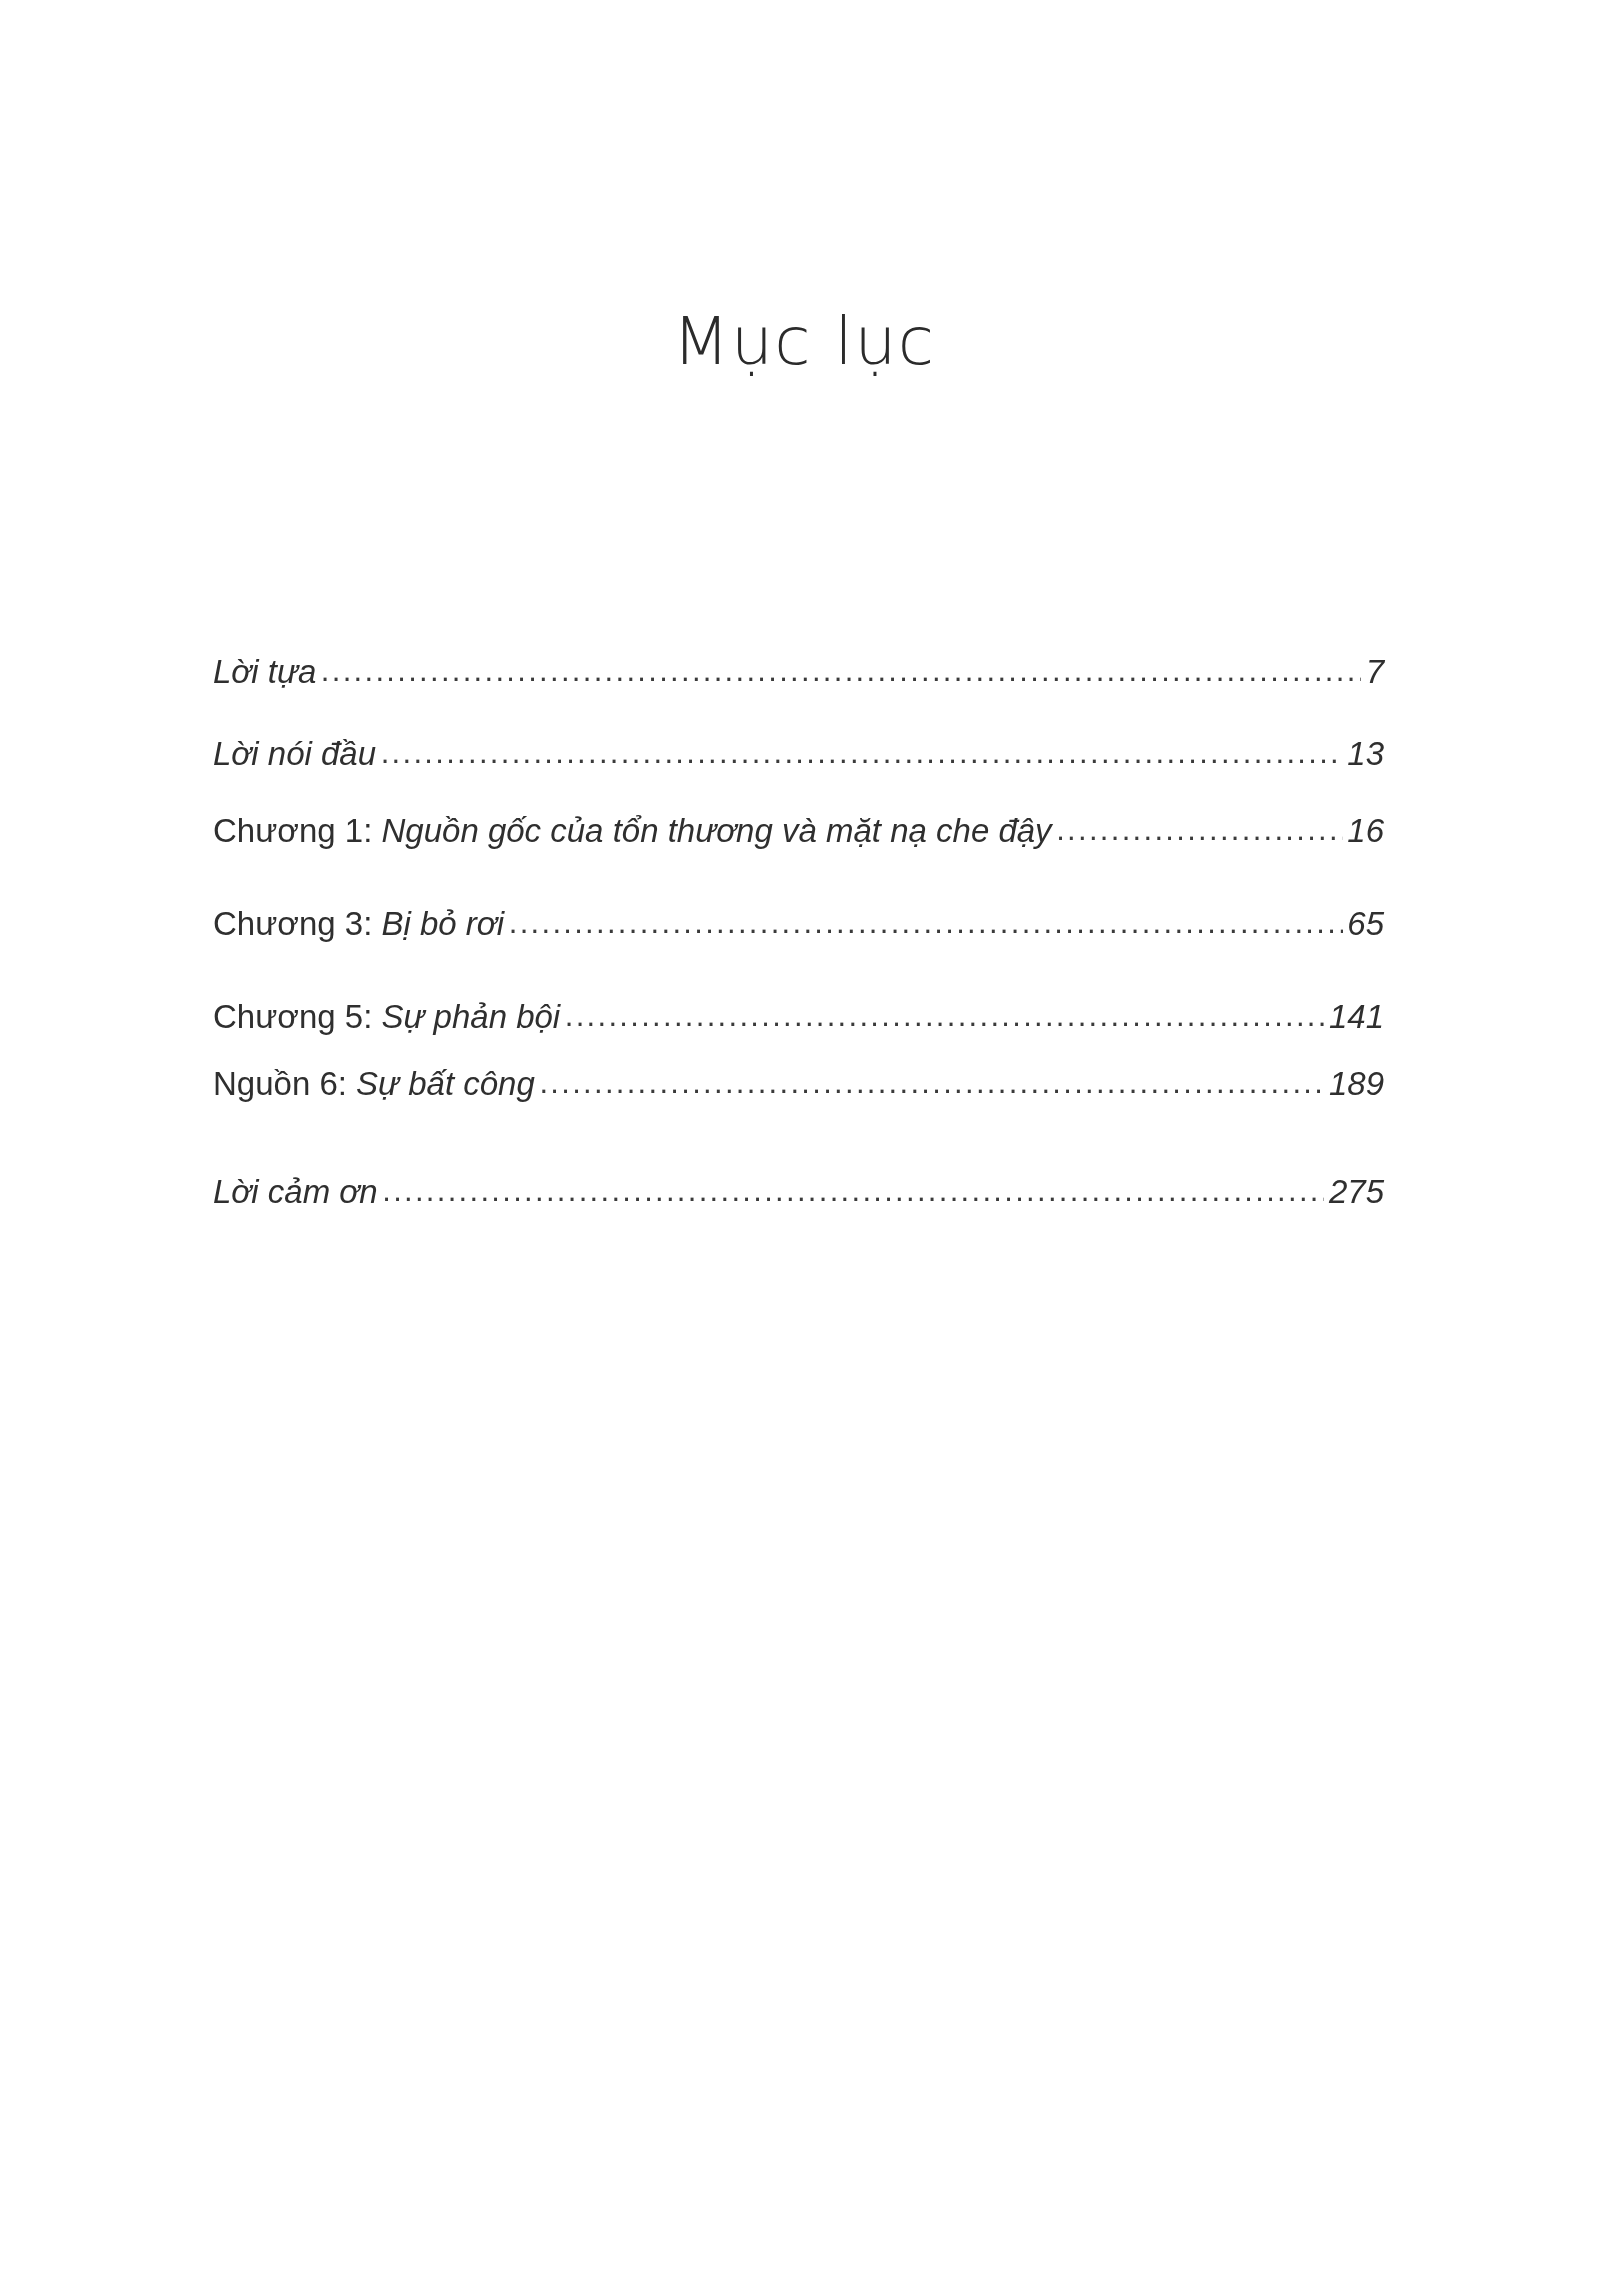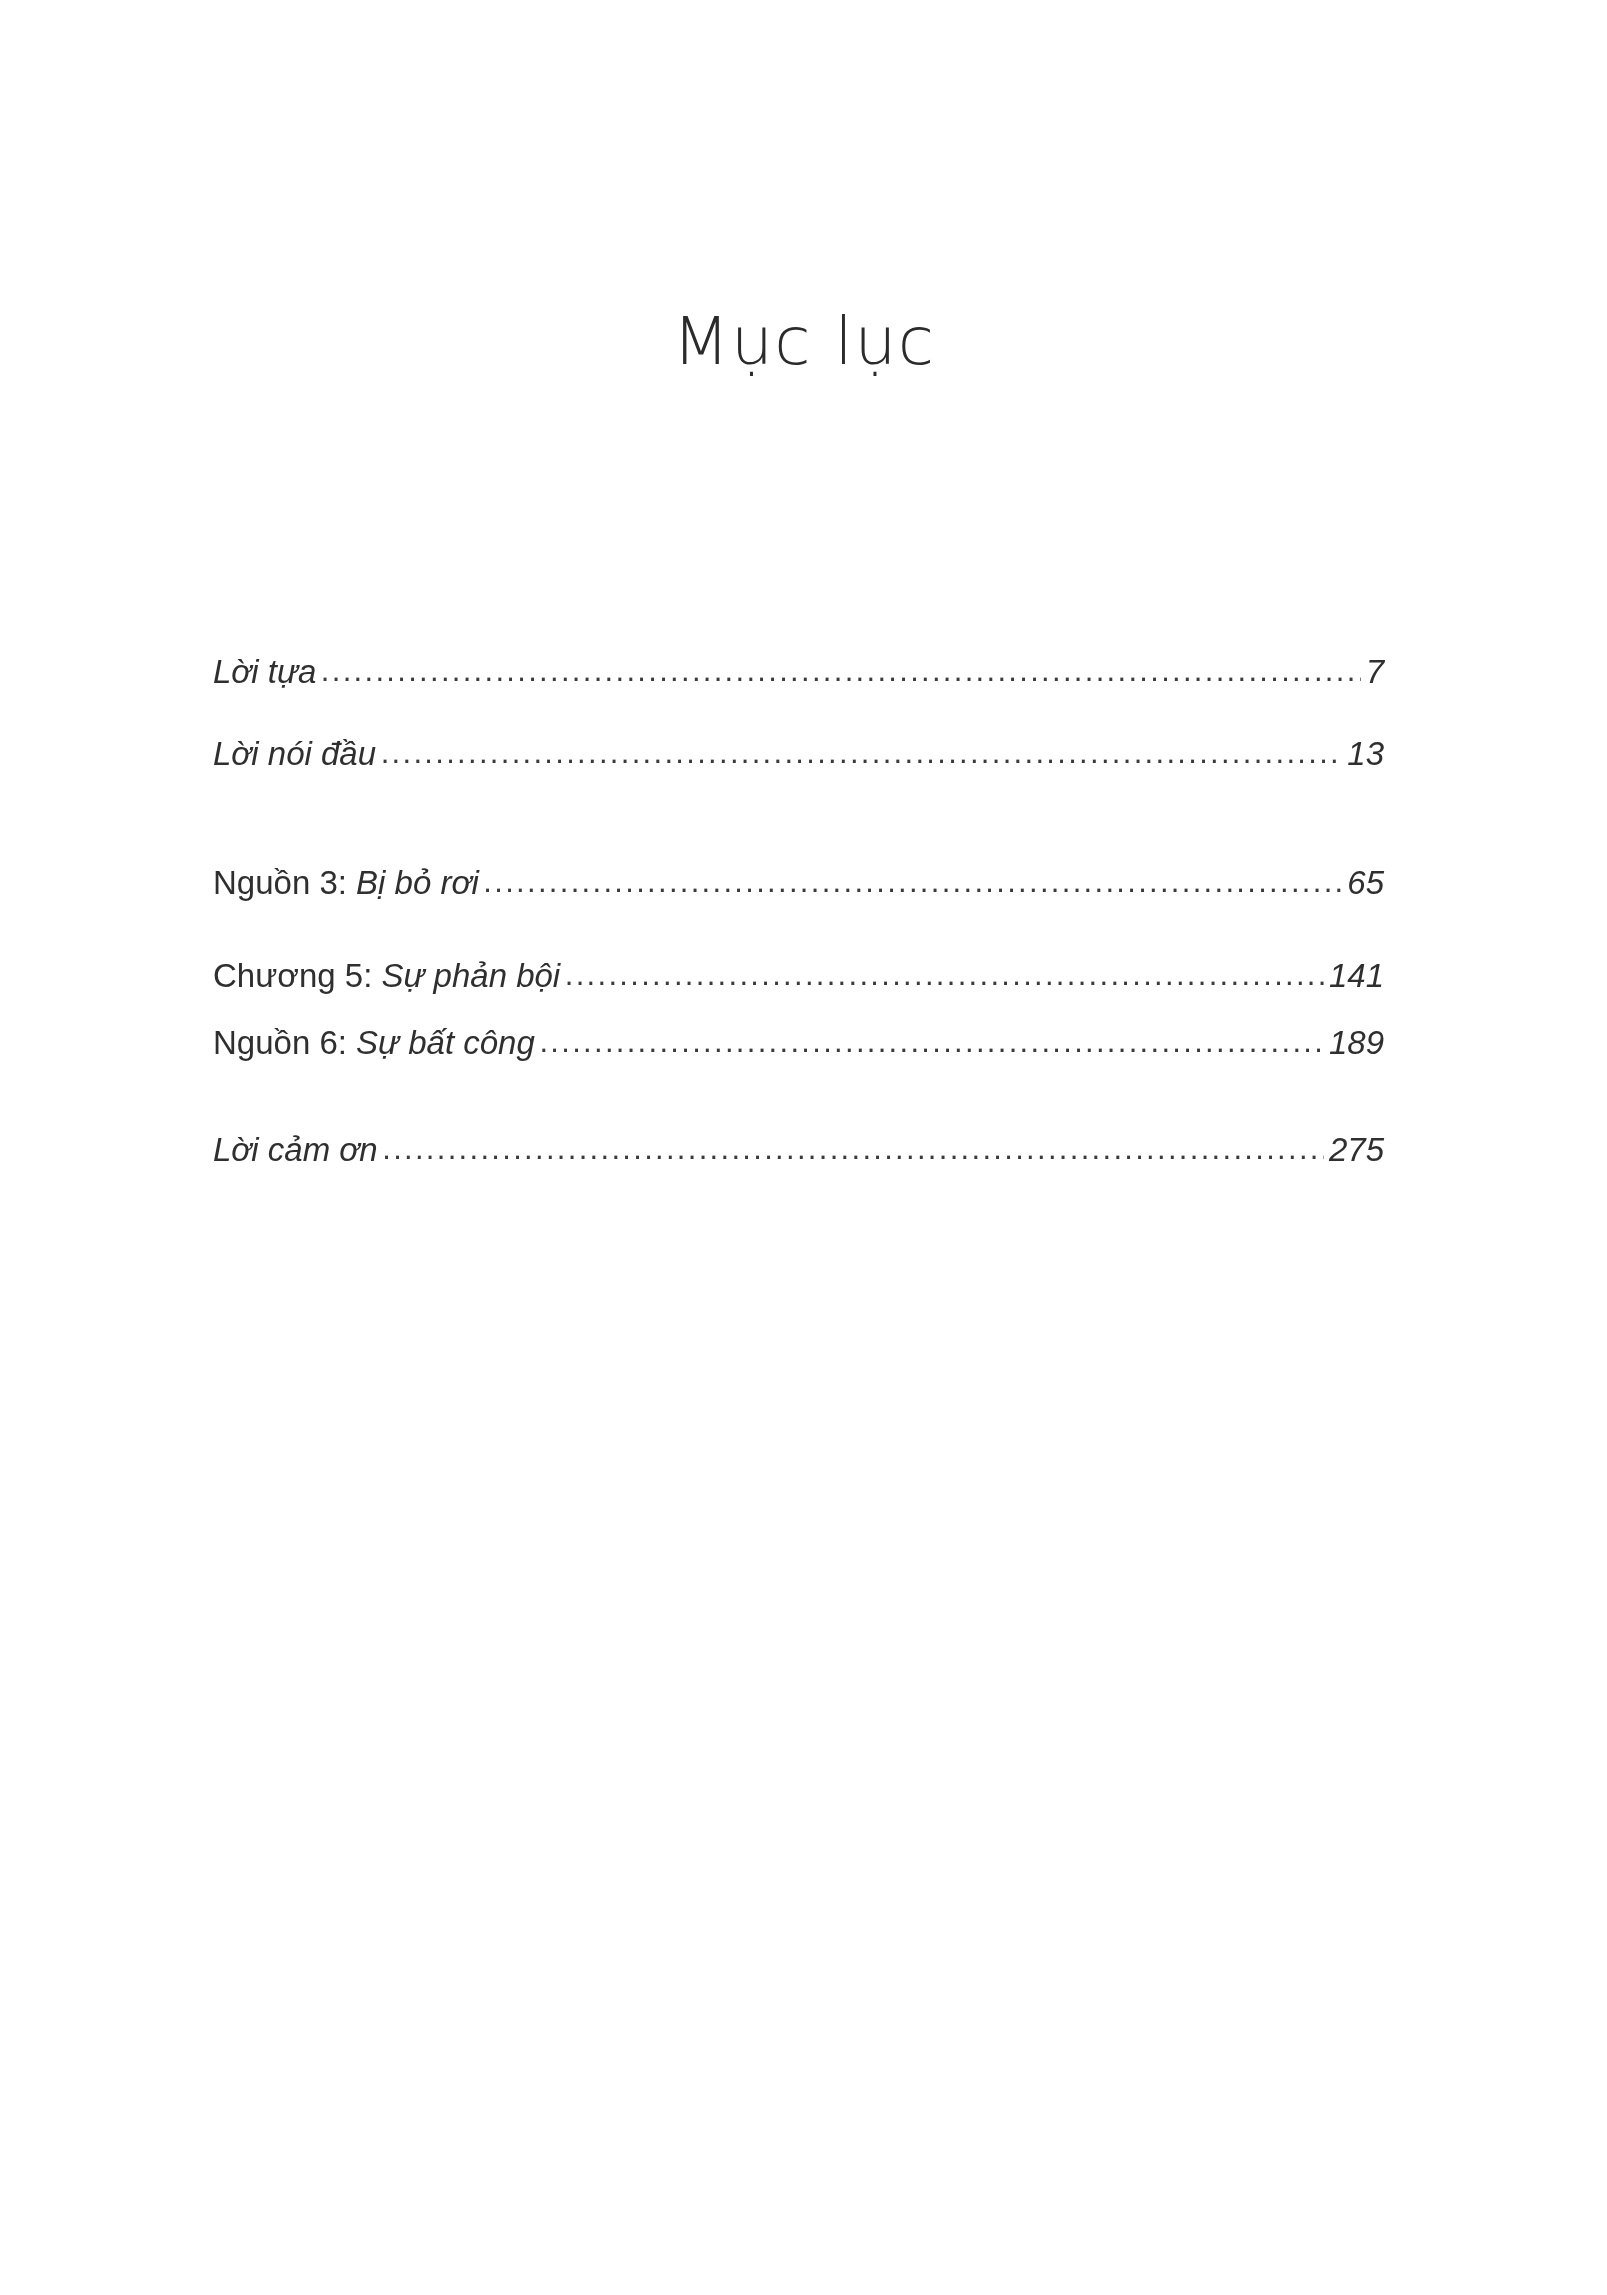--- a/index.html
+++ b/index.html
@@ -99,26 +99,33 @@
     </div>
     <div class="gap-front"></div>
 
     <div class="toc-row">
       <span class="ttl">Lời nói đầu</span>
       <span class="leader"></span>
       <span class="pg">13</span>
     </div>
     <div class="gap-chapters"></div>
 
+    <div class="toc-row">
+      <span class="lbl">Chương 1:</span>
+      <span>&nbsp;</span>
+      <span class="ttl">Nguồn gốc của tổn thương và mặt nạ che đậy</span>
+      <span class="leader"></span>
+      <span class="pg">16</span>
+    </div>
     <div class="row-space"></div>
 
     <div class="row-space"></div>
 
     <div class="toc-row">
-      <span class="lbl">Nguồn 3:</span>
+      <span class="lbl">Chương 3:</span>
       <span>&nbsp;</span>
       <span class="ttl">Bị bỏ rơi</span>
       <span class="leader"></span>
       <span class="pg">65</span>
     </div>
     <div class="row-space"></div>
 
     <div class="row-space"></div>
 
     <div class="toc-row">

